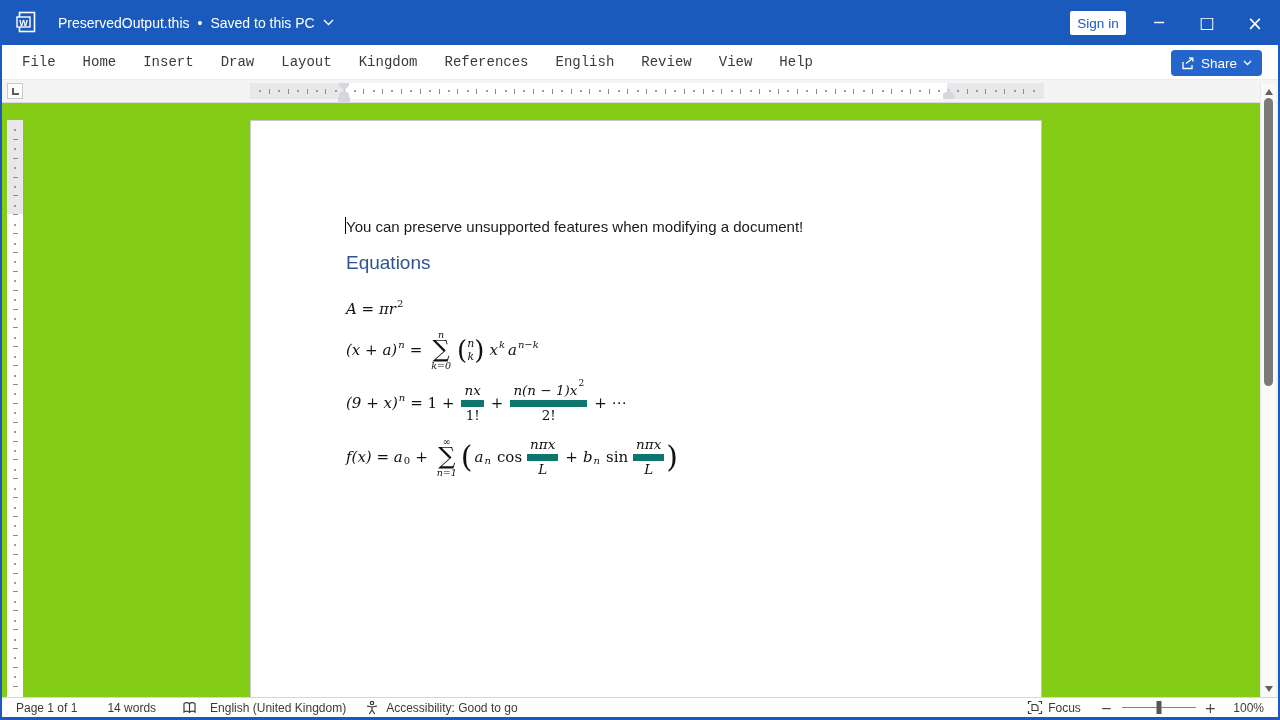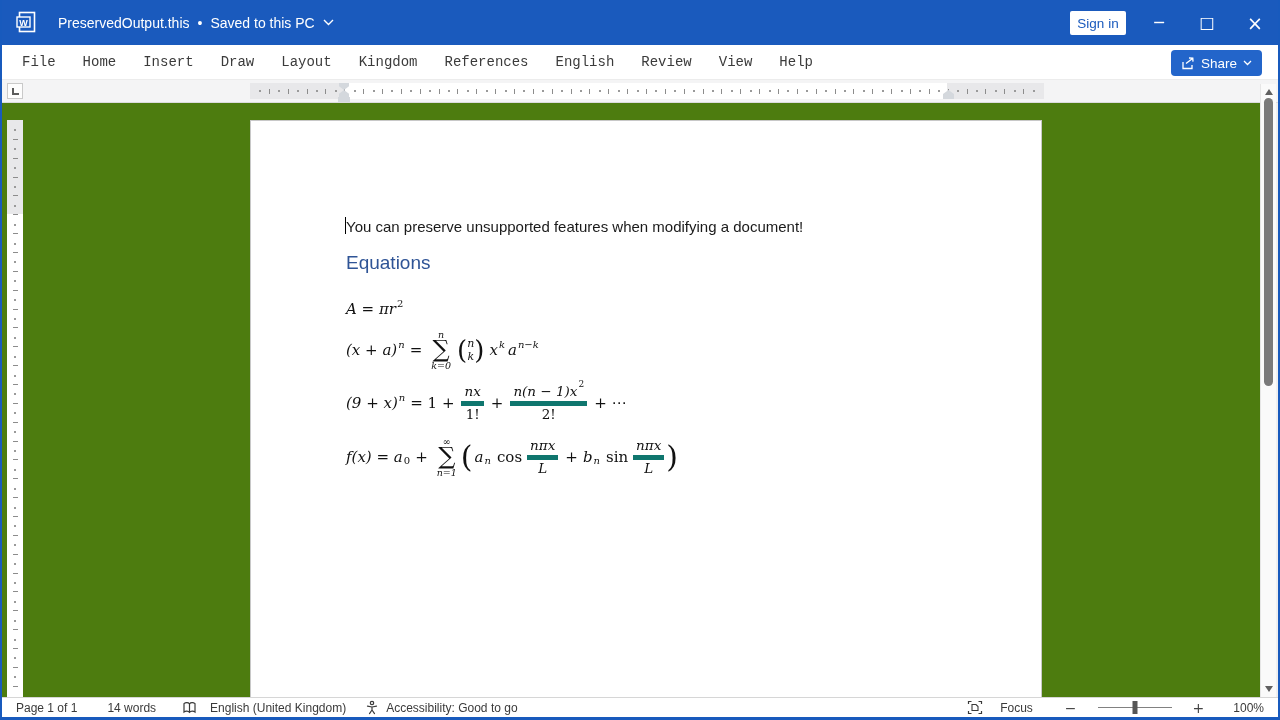--- a/index.html
+++ b/index.html
@@ -28,21 +28,21 @@
   .hr-bg{position:absolute;top:0;height:16px;background:#E8E8EA;}
   .hr-active{position:absolute;top:0;height:16px;background:#FFFFFF;}
   .htick{position:absolute;width:1px;height:5px;top:6px;background:#8C8C8C;}
   .hdot{position:absolute;width:2px;height:2px;top:7px;background:#9A9A9A;}
   .ind{position:absolute;background:#D4D8DD;}
   #ind-first{left:97px;top:0;width:10px;height:7px;clip-path:polygon(0 0,100% 0,100% 45%,50% 100%,0 45%);}
   #ind-hang{left:97px;top:7px;width:10px;height:7px;clip-path:polygon(50% 0,100% 55%,100% 100%,0 100%,0 55%);}
   #ind-left{left:96px;top:14px;width:12px;height:5px;}
   #ind-right{left:701px;top:7px;width:11px;height:9px;clip-path:polygon(50% 0,100% 45%,100% 100%,0 100%,0 45%);}
   
-  #workspace{position:absolute;left:0;top:103px;width:1262px;height:594px;background:#4d7c0f;overflow:hidden;padding-left:44px;}
+  #workspace{position:absolute;left:0;top:103px;width:1262px;height:594px;background:#84cc16;overflow:hidden;padding-left:44px;}
   #vruler{position:absolute;left:5px;top:5px;width:16px;height:589px;}
   .vr-bg{position:absolute;left:0;width:16px;background:#E8E8EA;}
   .vr-active{position:absolute;left:0;width:16px;background:#FFFFFF;}
   .vtick{position:absolute;height:1px;width:5px;left:6px;background:#8C8C8C;}
   .vdot{position:absolute;width:2px;height:2px;left:7px;background:#9A9A9A;}
   #page{position:absolute;left:248px;top:17px;width:792px;height:1120px;background:#fff;border:1px solid #C8C8C8;}
   #caret{position:absolute;left:94px;top:96px;width:1px;height:17px;background:#000;}
   #para{position:absolute;left:95px;top:97px;font-size:15px;color:#1A1A1A;white-space:nowrap;}
   #heading{position:absolute;left:95px;top:131px;font-size:19px;color:#2F5496;}
   .eq{position:absolute;left:95px;display:flex;align-items:center;font-family:"DejaVu Serif","DejaVu Sans",serif;font-size:15px;color:#111;white-space:pre;}
@@ -51,32 +51,32 @@
   .sp{margin:0 5px;}
   .eq sup{font-size:10px;line-height:0;position:relative;top:-5px;margin-left:1px;}
   .eq sub{font-size:10px;line-height:0;position:relative;top:4px;margin-left:1px;}
   .sum{display:inline-flex;flex-direction:column;align-items:center;margin:0 4px;line-height:1;}
   .sum .lim{font-size:9.5px;}
   .sum .sig{font-size:24px;line-height:.9;font-style:normal;}
   .binom{display:inline-flex;align-items:center;margin:0 2px;}
   .bp{font-size:26px;font-style:normal;line-height:1;}
   .bst{display:inline-flex;flex-direction:column;align-items:center;font-size:11px;line-height:1.2;font-style:italic;}
   .frac{display:inline-flex;flex-direction:column;align-items:center;font-size:13.5px;line-height:1.3;margin:0 2px;}
-  .frac .num{border-bottom:5px solid #0f766e;padding:0 3px;}
+  .frac .num{border-bottom:7px solid #0f766e;padding:0 3px;}
   .frac sup{font-size:9px;top:-3px;}
   .bigp{font-size:30px;font-style:normal;line-height:1;}
   
   #vscroll{position:absolute;right:2px;top:84px;width:16px;height:613px;background:#FAFAFA;border-left:1px solid #E6E6E6;}
   #scroll-up{position:absolute;left:4px;top:5px;width:0;height:0;border-left:4px solid transparent;border-right:4px solid transparent;border-bottom:6px solid #606060;}
   #scroll-down{position:absolute;left:4px;bottom:5px;width:0;height:0;border-left:4px solid transparent;border-right:4px solid transparent;border-top:6px solid #606060;}
   #scroll-thumb{position:absolute;left:3px;top:14px;width:9px;height:288px;background:#7A7A7A;border-radius:5px;}
   
   #statusbar{position:absolute;left:0;bottom:0;width:100%;height:23px;background:#fff;border-top:1px solid #D6D6D6;border-bottom:3px solid #185ABD;display:flex;align-items:center;font-size:12px;color:#3A3A3A;}
   .sb-item{display:flex;align-items:center;white-space:nowrap;}
-  #sb-right{margin-left:auto;display:flex;align-items:center;margin-right:14px;gap:12px;}
+  #sb-right{margin-left:auto;display:flex;align-items:center;margin-right:14px;gap:0;}
   #zoom-track{position:relative;width:74px;height:1px;background:#818181;margin:0 9px;}
   #zoom-thumb{position:absolute;left:50%;top:-6px;width:5px;height:13px;background:#565656;transform:translateX(-50%);}
   .zbtn{font-size:14px;color:#444;font-family:"DejaVu Sans",sans-serif;}
   svg{display:block;}
 </style>
 </head>
 <body>
 
 <div id="app">
 

